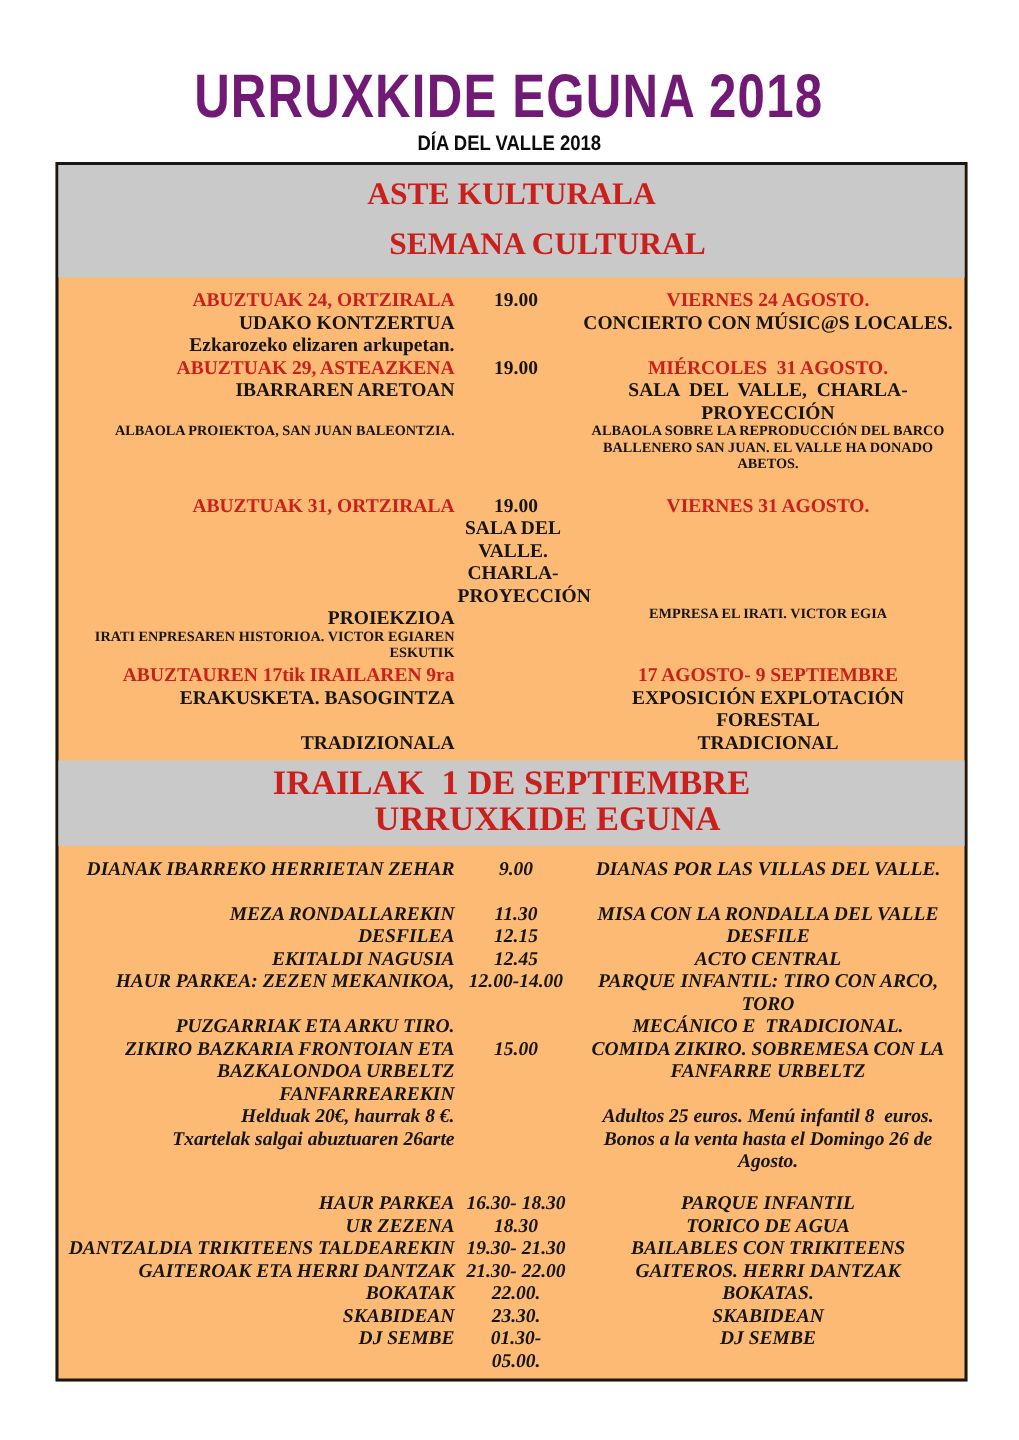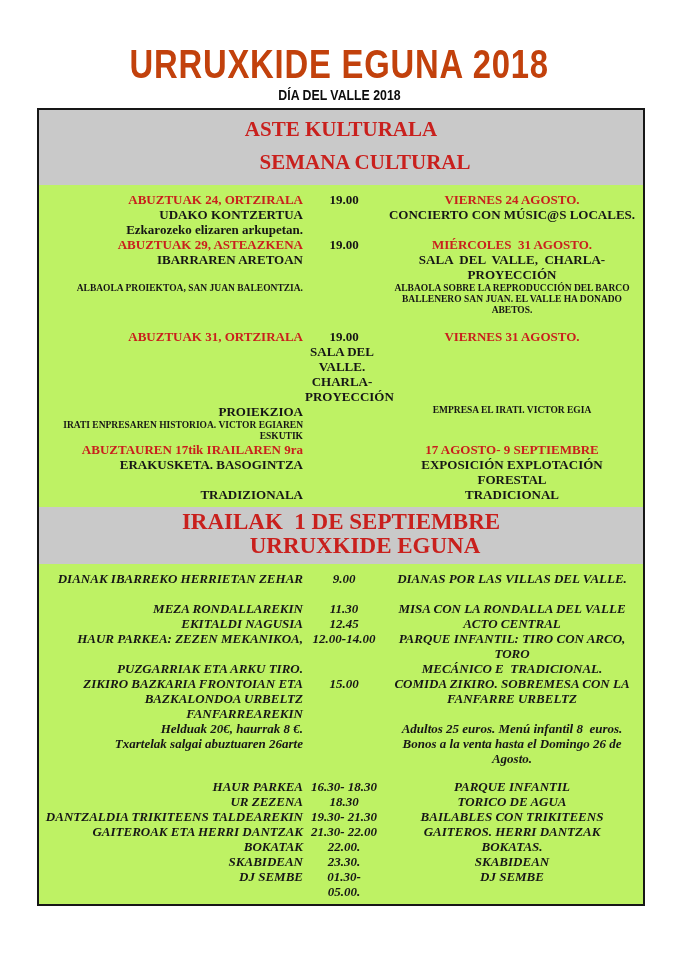--- a/index.html
+++ b/index.html
@@ -8,32 +8,32 @@
     --ink:#161616;
   }
   html,body{margin:0;padding:0;}
   body{
     width:679px;height:960px;background:#ffffff;overflow:hidden;
     font-family:"Liberation Serif", serif;color:var(--ink);
   }
   .header{ text-align:center; padding-top:44px; }
   .title{
     font-family:"Liberation Sans", sans-serif; font-weight:bold;
-    font-size:41px; line-height:40px; color:#c2410c; white-space:nowrap;
+    font-size:41px; line-height:40px; color:#701a75; white-space:nowrap;
   }
   .title > span{ display:inline-block; transform:scaleX(0.80); transform-origin:center; letter-spacing:1px;}
   .subtitle{
     font-family:"Liberation Sans", sans-serif; font-weight:bold;
     font-size:14px; line-height:22px; color:#0c0c0c; white-space:nowrap;
   }
   .subtitle > span{ display:inline-block; transform:scaleX(0.88); transform-origin:center; }
 
   .box{
     margin-left:37px; margin-top:2px; width:604px;
-    border:2px solid #171717; background:#bef264;
+    border:2px solid #171717; background:#fdba74;
   }
   .banner{
     background:var(--gray); text-align:center; color:var(--red); font-weight:bold;
     padding:7px 0 11px 0;
   }
   .banner .bline{ font-size:21px; line-height:24px; white-space:pre-wrap;}
   .banner .bline + .bline{ margin-top:9px;padding-left:48px; }
   .banner.banner-day{ padding:3px 0 6px 0; }
   .banner.banner-day .bline{ font-size:23px; line-height:24px; }
   .banner.banner-day .bline + .bline{ margin-top:0; }
@@ -156,20 +156,25 @@
           <div class="cell pl"></div>
           <div class="cell pt"></div>
           <div class="cell pr"></div>
         </div>
         <div class="prow">
           <div class="cell pl">MEZA RONDALLAREKIN</div>
           <div class="cell pt">11.30</div>
           <div class="cell pr">MISA CON LA RONDALLA DEL VALLE</div>
         </div>
         <div class="prow">
+          <div class="cell pl">DESFILEA</div>
+          <div class="cell pt">12.15</div>
+          <div class="cell pr">DESFILE</div>
+        </div>
+        <div class="prow">
           <div class="cell pl">EKITALDI NAGUSIA</div>
           <div class="cell pt">12.45</div>
           <div class="cell pr">ACTO CENTRAL</div>
         </div>
         <div class="prow">
           <div class="cell pl">HAUR PARKEA: ZEZEN MEKANIKOA,</div>
           <div class="cell pt">12.00-14.00</div>
           <div class="cell pr">PARQUE INFANTIL: TIRO CON ARCO, TORO</div>
         </div>
         <div class="prow">

